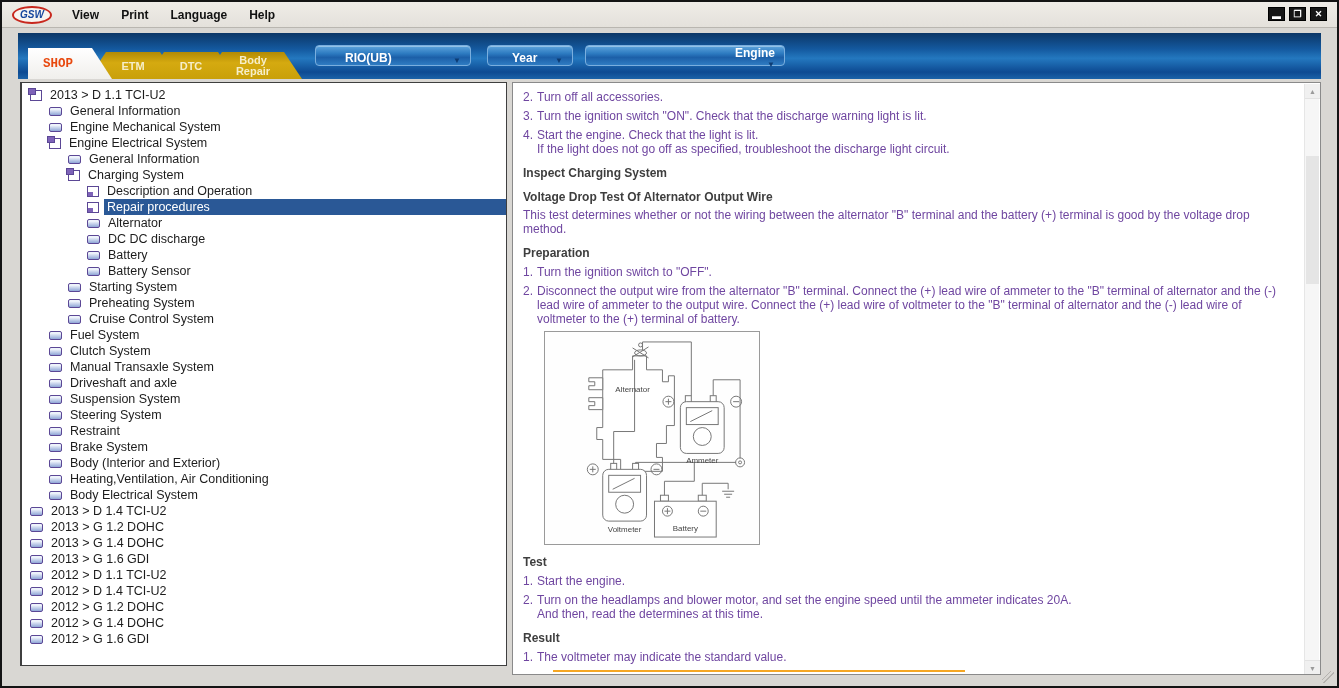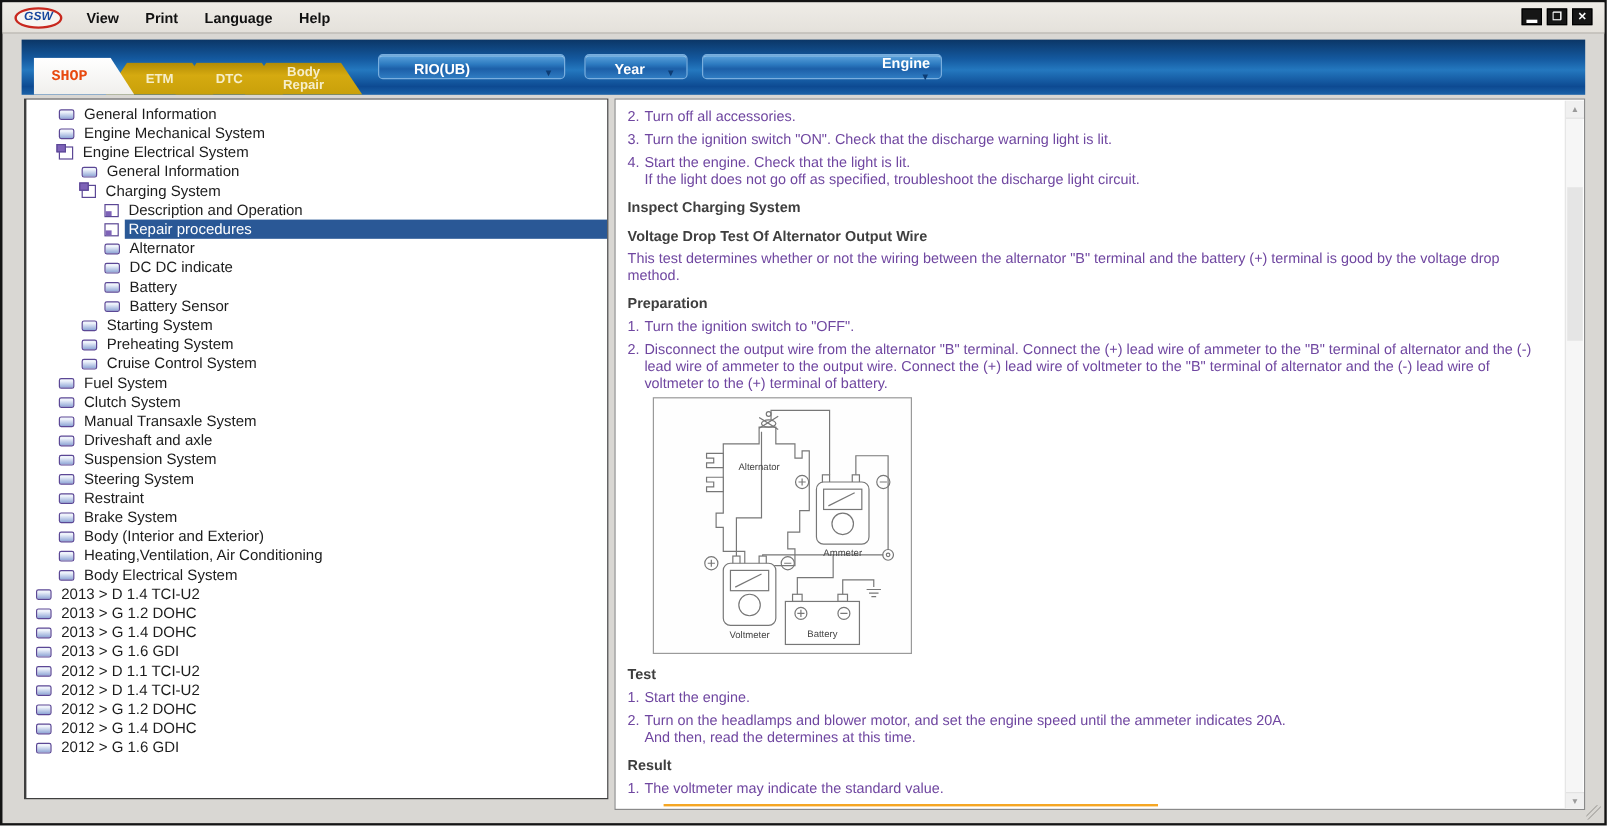--- a/index.html
+++ b/index.html
@@ -170,20 +170,24 @@
       <span>Year</span>
       <span class="arrow">▼</span>
     </div>
     <div class="dd dd-engine">
       <span>Engine</span>
       <span class="arrow">▼</span>
     </div>
   </div>
 
   <div class="tree-panel">
+    <div class="trow lvl0">
+        <span class="ic ic-open"></span>
+        <span class="tlabel">2013 &gt; D 1.1 TCI-U2</span>
+      </div>
     <div class="trow lvl1">
         <span class="ic ic-closed"></span>
         <span class="tlabel">General Information</span>
       </div>
     <div class="trow lvl1">
         <span class="ic ic-closed"></span>
         <span class="tlabel">Engine Mechanical System</span>
       </div>
     <div class="trow lvl1">
         <span class="ic ic-open"></span>
@@ -204,21 +208,21 @@
     <div class="trow lvl3 sel">
         <span class="ic ic-doc"></span>
         <span class="tlabel">Repair procedures</span>
       </div>
     <div class="trow lvl3">
         <span class="ic ic-closed"></span>
         <span class="tlabel">Alternator</span>
       </div>
     <div class="trow lvl3">
         <span class="ic ic-closed"></span>
-        <span class="tlabel">DC DC indicate</span>
+        <span class="tlabel">DC DC discharge</span>
       </div>
     <div class="trow lvl3">
         <span class="ic ic-closed"></span>
         <span class="tlabel">Battery</span>
       </div>
     <div class="trow lvl3">
         <span class="ic ic-closed"></span>
         <span class="tlabel">Battery Sensor</span>
       </div>
     <div class="trow lvl2">

